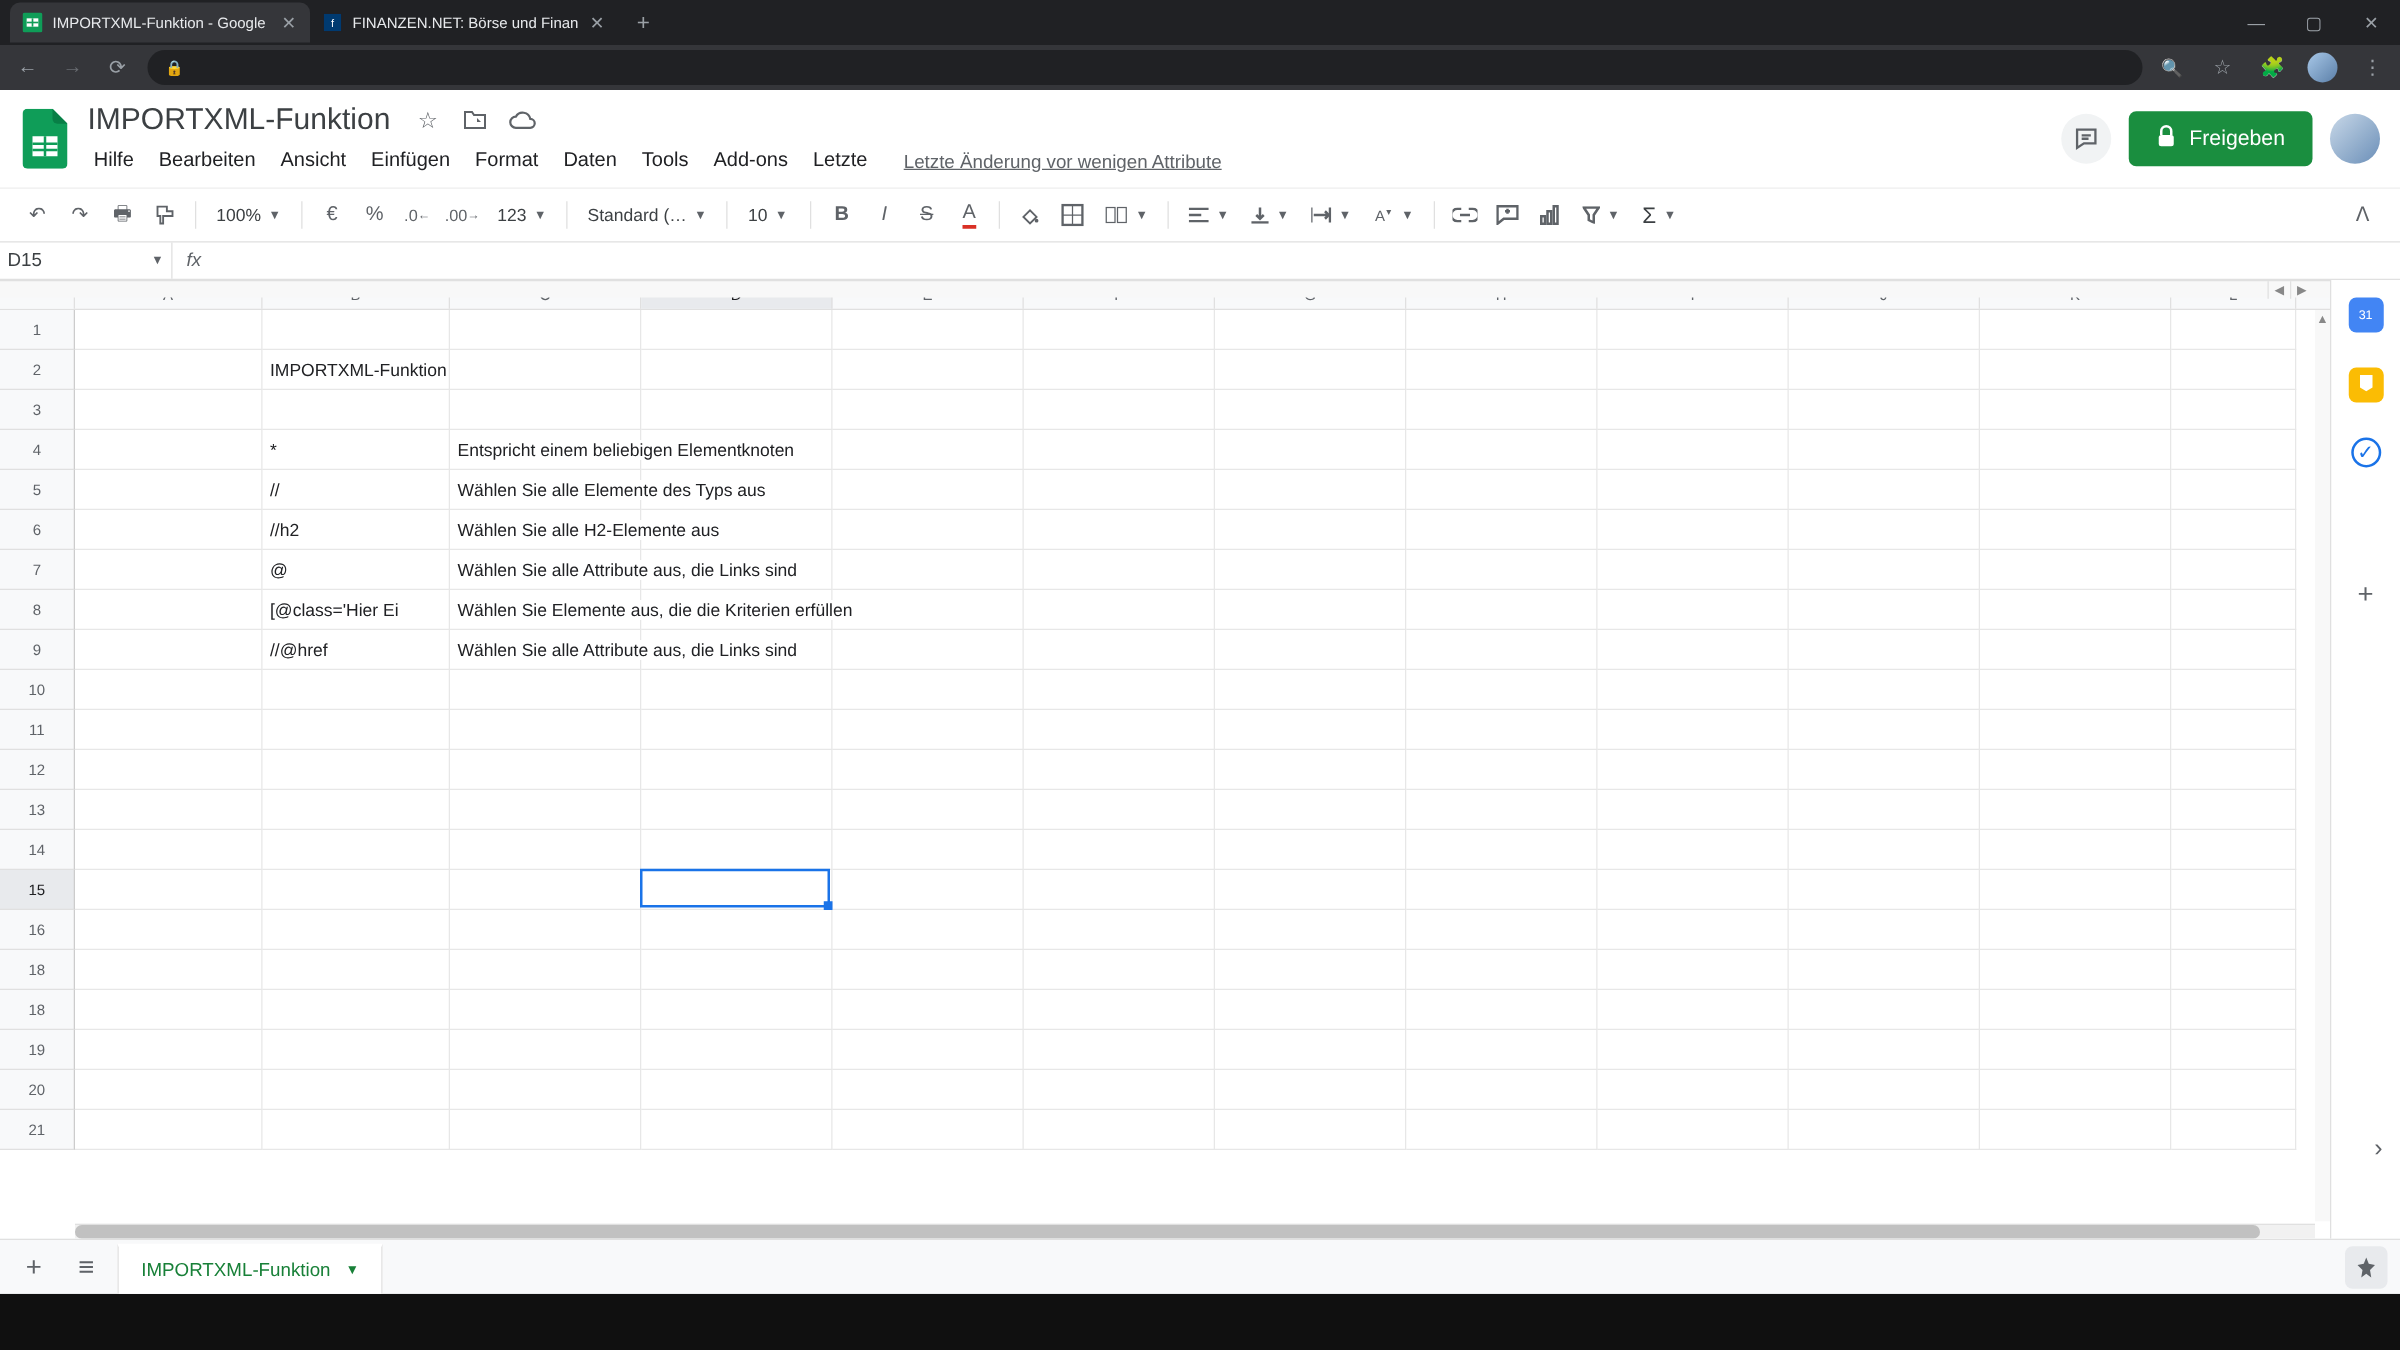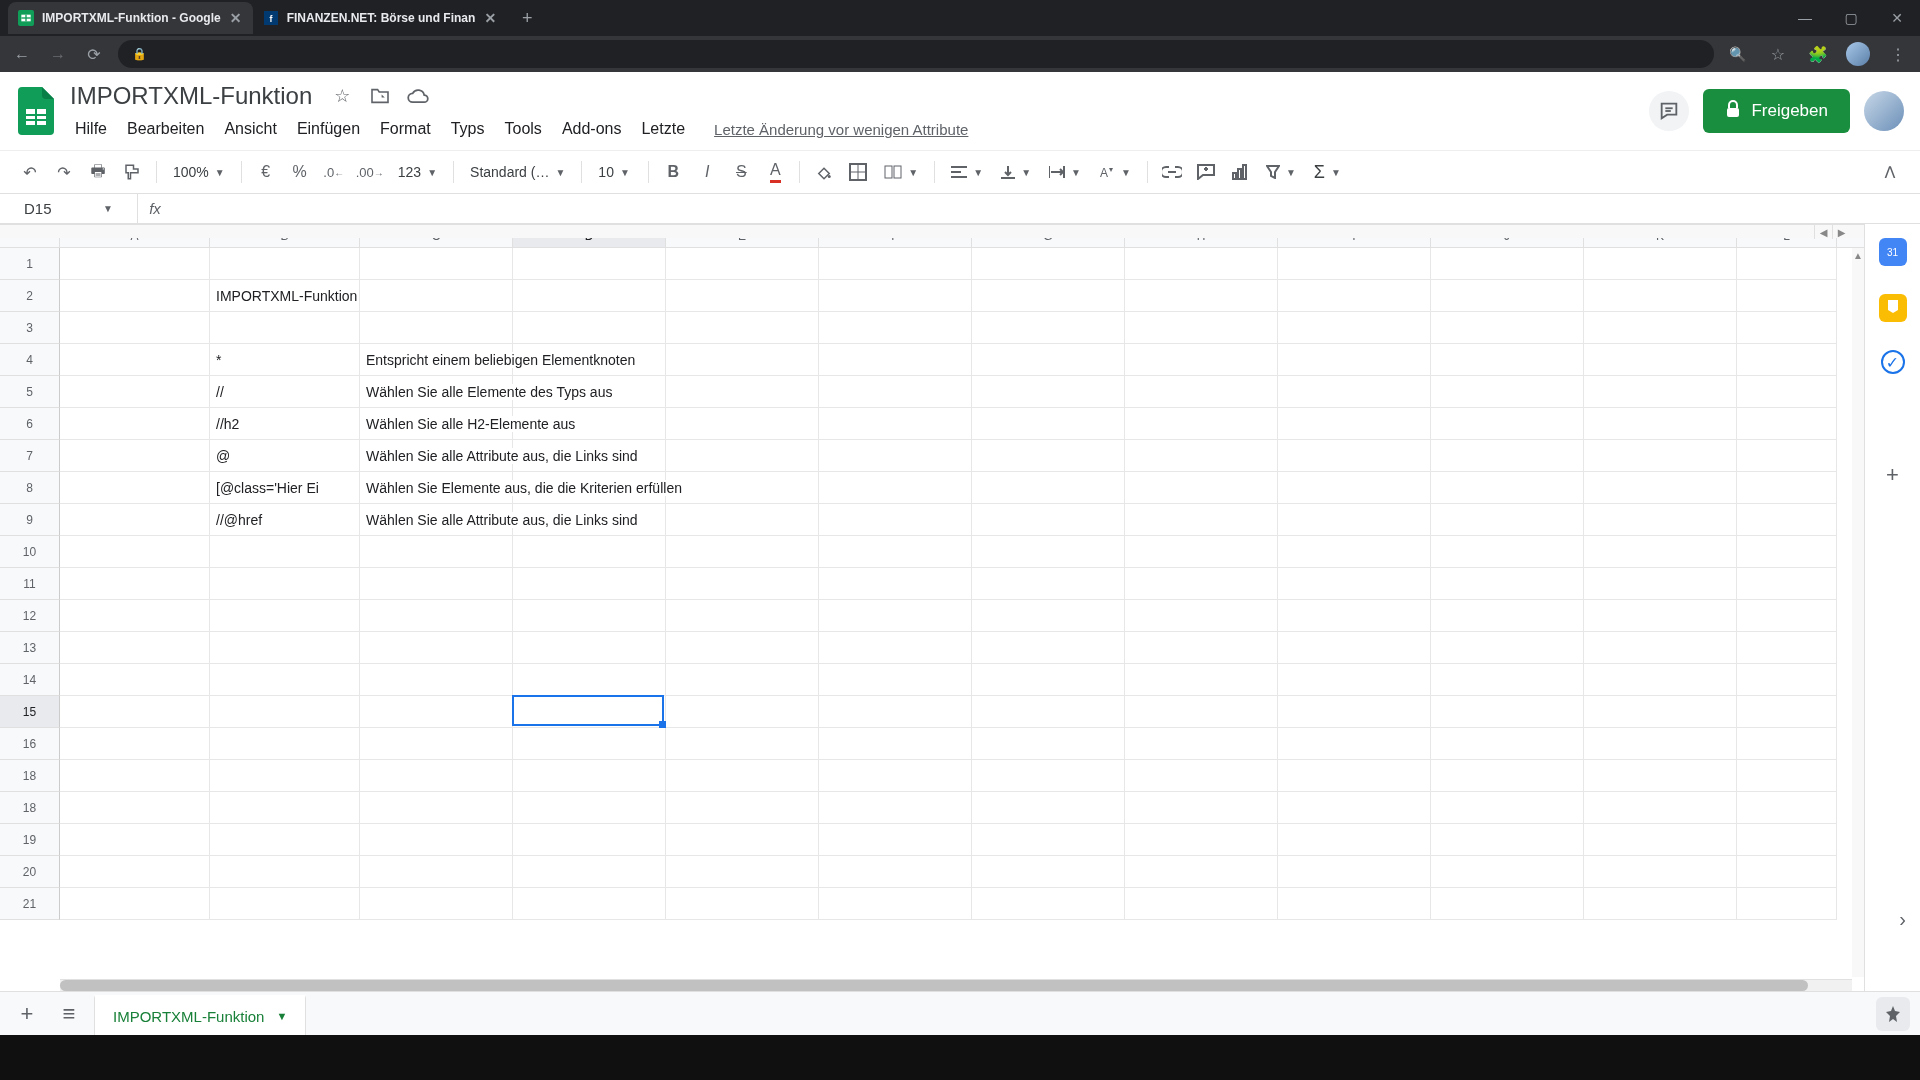--- a/index.html
+++ b/index.html
@@ -1,21 +1,21 @@
 <!DOCTYPE html>
 <html><head>
 <meta charset="utf-8">
 <style>
   * { box-sizing: border-box; margin: 0; padding: 0; }
   html, body { width: 1920px; height: 1080px; font-family: Arial, sans-serif; overflow: hidden; background: #000; }
 
   
   .browser-chrome { background: #202124; color: #e8eaed; }
   .tab-strip { display: flex; align-items: center; height: 36px; padding-left: 8px; }
-  .tab { display: flex; align-items: center; gap: 8px; height: 32px; padding: 0 10px; border-radius: 8px 8px 0 0; min-width: 240px; max-width: 260px; font-size: 12px; color: #e8eaed; position: relative; font-weight: bold; }
+  .tab { display: flex; align-items: center; gap: 8px; height: 32px; padding: 0 10px; border-radius: 8px 8px 0 0; min-width: 240px; max-width: 260px; font-size: 12px; color: #e8eaed; position: relative; }
   .tab.active { background: #35363a; }
   .tab .favicon { width: 16px; height: 16px; display: flex; align-items: center; justify-content: center; font-size: 12px; }
   .tab .title { flex: 1; white-space: nowrap; overflow: hidden; text-overflow: ellipsis; }
   .tab .close { width: 14px; height: 14px; display: flex; align-items: center; justify-content: center; font-size: 14px; color: #9aa0a6; }
   .new-tab { width: 28px; height: 28px; display: flex; align-items: center; justify-content: center; color: #9aa0a6; font-size: 18px; margin-left: 6px; }
   .window-controls { margin-left: auto; display: flex; gap: 0; }
   .win-btn { width: 46px; height: 32px; display: flex; align-items: center; justify-content: center; color: #9aa0a6; font-size: 14px; }
 
   .nav-bar { display: flex; align-items: center; height: 36px; background: #35363a; padding: 0 10px; gap: 12px; }
   .nav-btn { width: 24px; height: 24px; display: flex; align-items: center; justify-content: center; color: #9aa0a6; font-size: 16px; }
@@ -43,21 +43,21 @@
   .avatar-big { width: 40px; height: 40px; border-radius: 50%; background: linear-gradient(135deg,#c8d8e8,#6b8fb8); }
 
   .toolbar { display: flex; align-items: center; height: 44px; border-top: 1px solid #eee; border-bottom: 1px solid #e0e0e0; padding: 0 14px; gap: 2px; margin-top: 8px; }
   .tb-btn { min-width: 32px; height: 30px; display: flex; align-items: center; justify-content: center; color: #5f6368; border-radius: 4px; font-size: 16px; padding: 0 4px; }
   .tb-sep { width: 1px; height: 22px; background: #e0e0e0; margin: 0 6px; }
   .tb-sel { display: flex; align-items: center; gap: 6px; padding: 0 8px; color: #3c4043; font-size: 14px; }
   .tb-sel .arrow { font-size: 10px; color: #5f6368; }
   .tb-collapse { margin-left: auto; }
 
   .namebox-row { display: flex; align-items: center; height: 30px; border-bottom: 1px solid #e0e0e0; }
-  .name-box { width: 138px; display: flex; align-items: center; padding: 0 24px; font-size: 15px; color: #3c4043; border-right: 1px solid #e0e0e0; height: 100%; }
+  .name-box { width: 138px; display: flex; align-items: center; padding: 0 6px; font-size: 15px; color: #3c4043; border-right: 1px solid #e0e0e0; height: 100%; }
   .name-box .arrow { margin-left: auto; font-size: 10px; color: #5f6368; }
   .fx-label { width: 34px; text-align: center; font-style: italic; color: #5f6368; font-size: 15px; }
   .fx-input { flex: 1; padding: 0 8px; font-size: 14px; }
 
   
   .grid-wrap { flex: 1; display: flex; position: relative; overflow: hidden; }
   .grid-main { flex: 1; position: relative; overflow: hidden; }
   .col-headers { display: flex; height: 24px; background: #f8f9fa; border-bottom: 1px solid #e0e0e0; font-size: 12px; color: #5f6368; position: absolute; top: 0; left: 0; right: 0; }
   .corner { width: 60px; border-right: 1px solid #e0e0e0; background: #f8f9fa; }
   .ch { border-right: 1px solid #e0e0e0; display: flex; align-items: center; justify-content: center; }
@@ -177,21 +177,21 @@
               <path d="M6 16a5 5 0 010-10 7 7 0 0113 2 4 4 0 010 8H6z" fill="none" stroke="#5f6368" stroke-width="2"></path>
             </svg>
         </div>
       </div>
       <div class="menu-row" id="menu-bar">
           <div class="menu-item">Hilfe</div>
           <div class="menu-item">Bearbeiten</div>
           <div class="menu-item">Ansicht</div>
           <div class="menu-item">Einfügen</div>
           <div class="menu-item">Format</div>
-          <div class="menu-item">Typs</div>
+          <div class="menu-item">Daten</div>
           <div class="menu-item">Tools</div>
           <div class="menu-item">Add-ons</div>
           <div class="menu-item">Letzte</div>
           <div class="last-edit">Letzte Änderung vor wenigen Attribute</div>
         </div>
     </div>
     <div class="header-right">
       <div class="comment-btn">
         <svg width="22" height="22" viewBox="0 0 24 24">
             <path d="M4 4h16v12H10l-6 4V4z" fill="none" stroke="#5f6368" stroke-width="2"></path>

